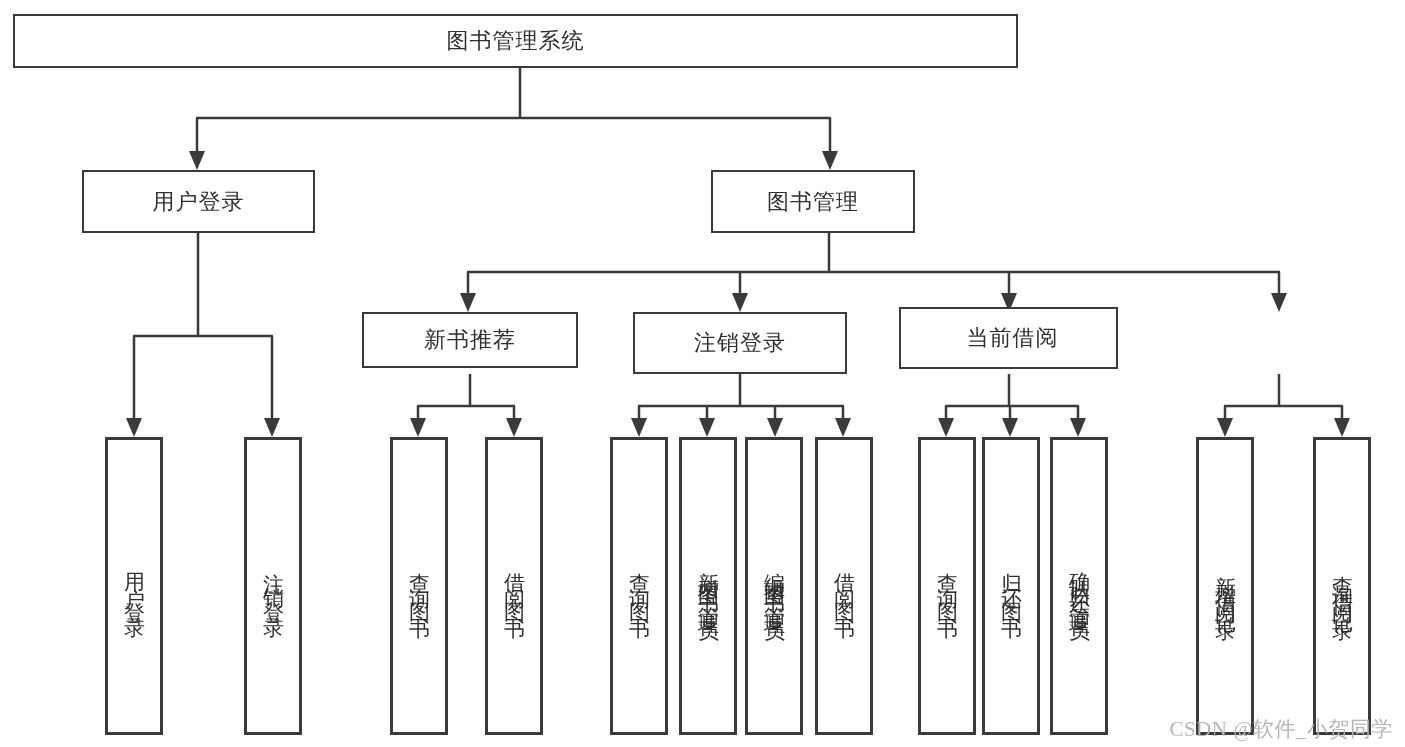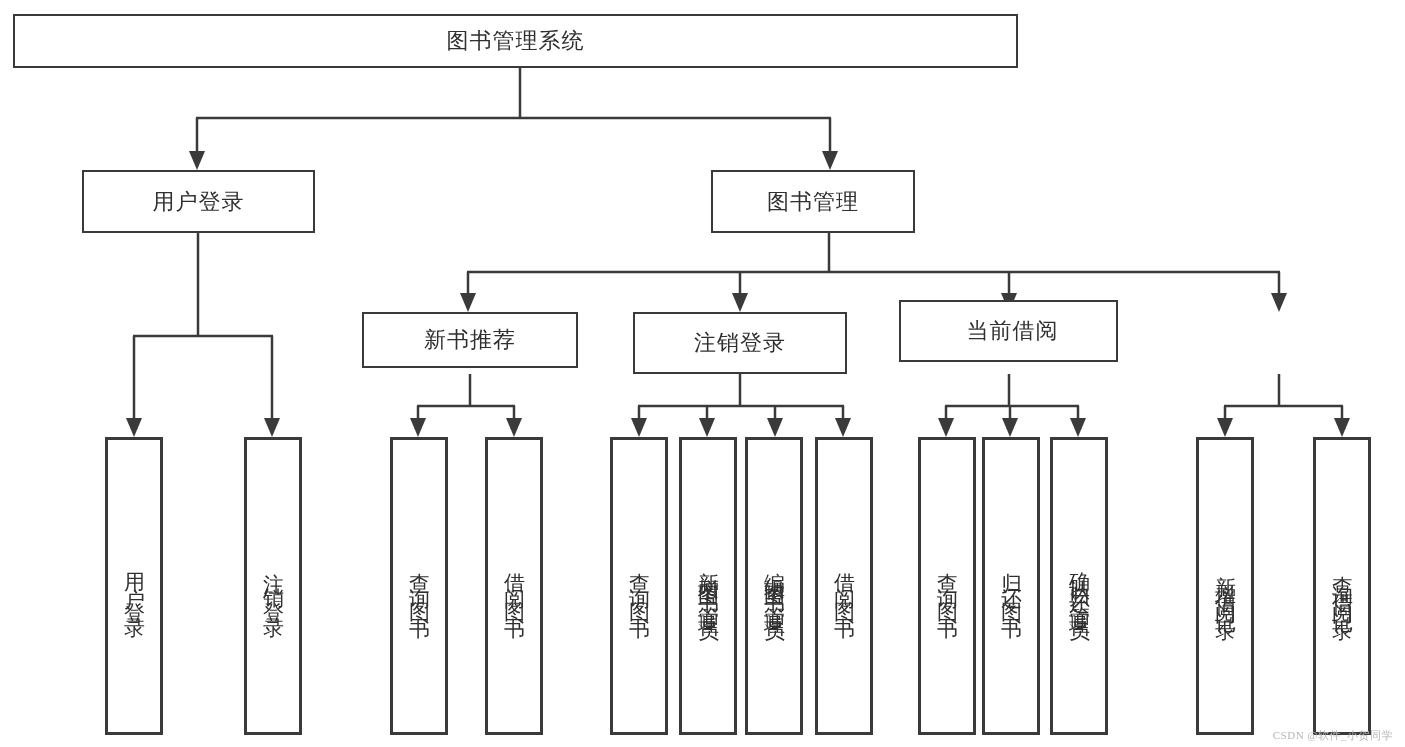--- a/index.html
+++ b/index.html
@@ -49,21 +49,21 @@
     line-height: 1;
     white-space: nowrap;
   }
   .vt-4 > span { letter-spacing: 15px; }
   .vt-6 > span { letter-spacing: 9px; }
   .vt-9 > span { letter-spacing: 7px; }
   .watermark {
     position: absolute;
     right: 12px;
     bottom: 4px;
-    font-size: 11px;
+    font-size: 21px;
     letter-spacing: 0.5px;
     color: #b5b5b5;
     z-index: 5;
   }
 </style>
 </head>
 <body>
 
 <div class="canvas">
 
@@ -107,21 +107,21 @@
     </g>
   </svg>
 
   <div class="node" style="left:13px; top:14px; width:1005px; height:54px;">图书管理系统</div>
 
   <div class="node" style="left:82px; top:170px; width:233px; height:63px;">用户登录</div>
   <div class="node" style="left:711px; top:170px; width:204px; height:63px;">图书管理</div>
 
   <div class="node" style="left:362px; top:312px; width:216px; height:56px;">新书推荐</div>
   <div class="node" style="left:633px; top:312px; width:214px; height:62px;">注销登录</div>
-  <div class="node" style="left:899px; top:300px; width:219px; height:62px;padding-left:8px;">当前借阅</div>
+  <div class="node" style="left:899px; top:307px; width:219px; height:62px;padding-left:8px;">当前借阅</div>
 
   <div class="leaf vt-4" style="left:105px;">
     <span>用户登录</span>
   </div>
   <div class="leaf vt-4" style="left:244px;">
     <span>注销登录</span>
   </div>
   <div class="leaf vt-4" style="left:390px;">
     <span>查询图书</span>
   </div>

